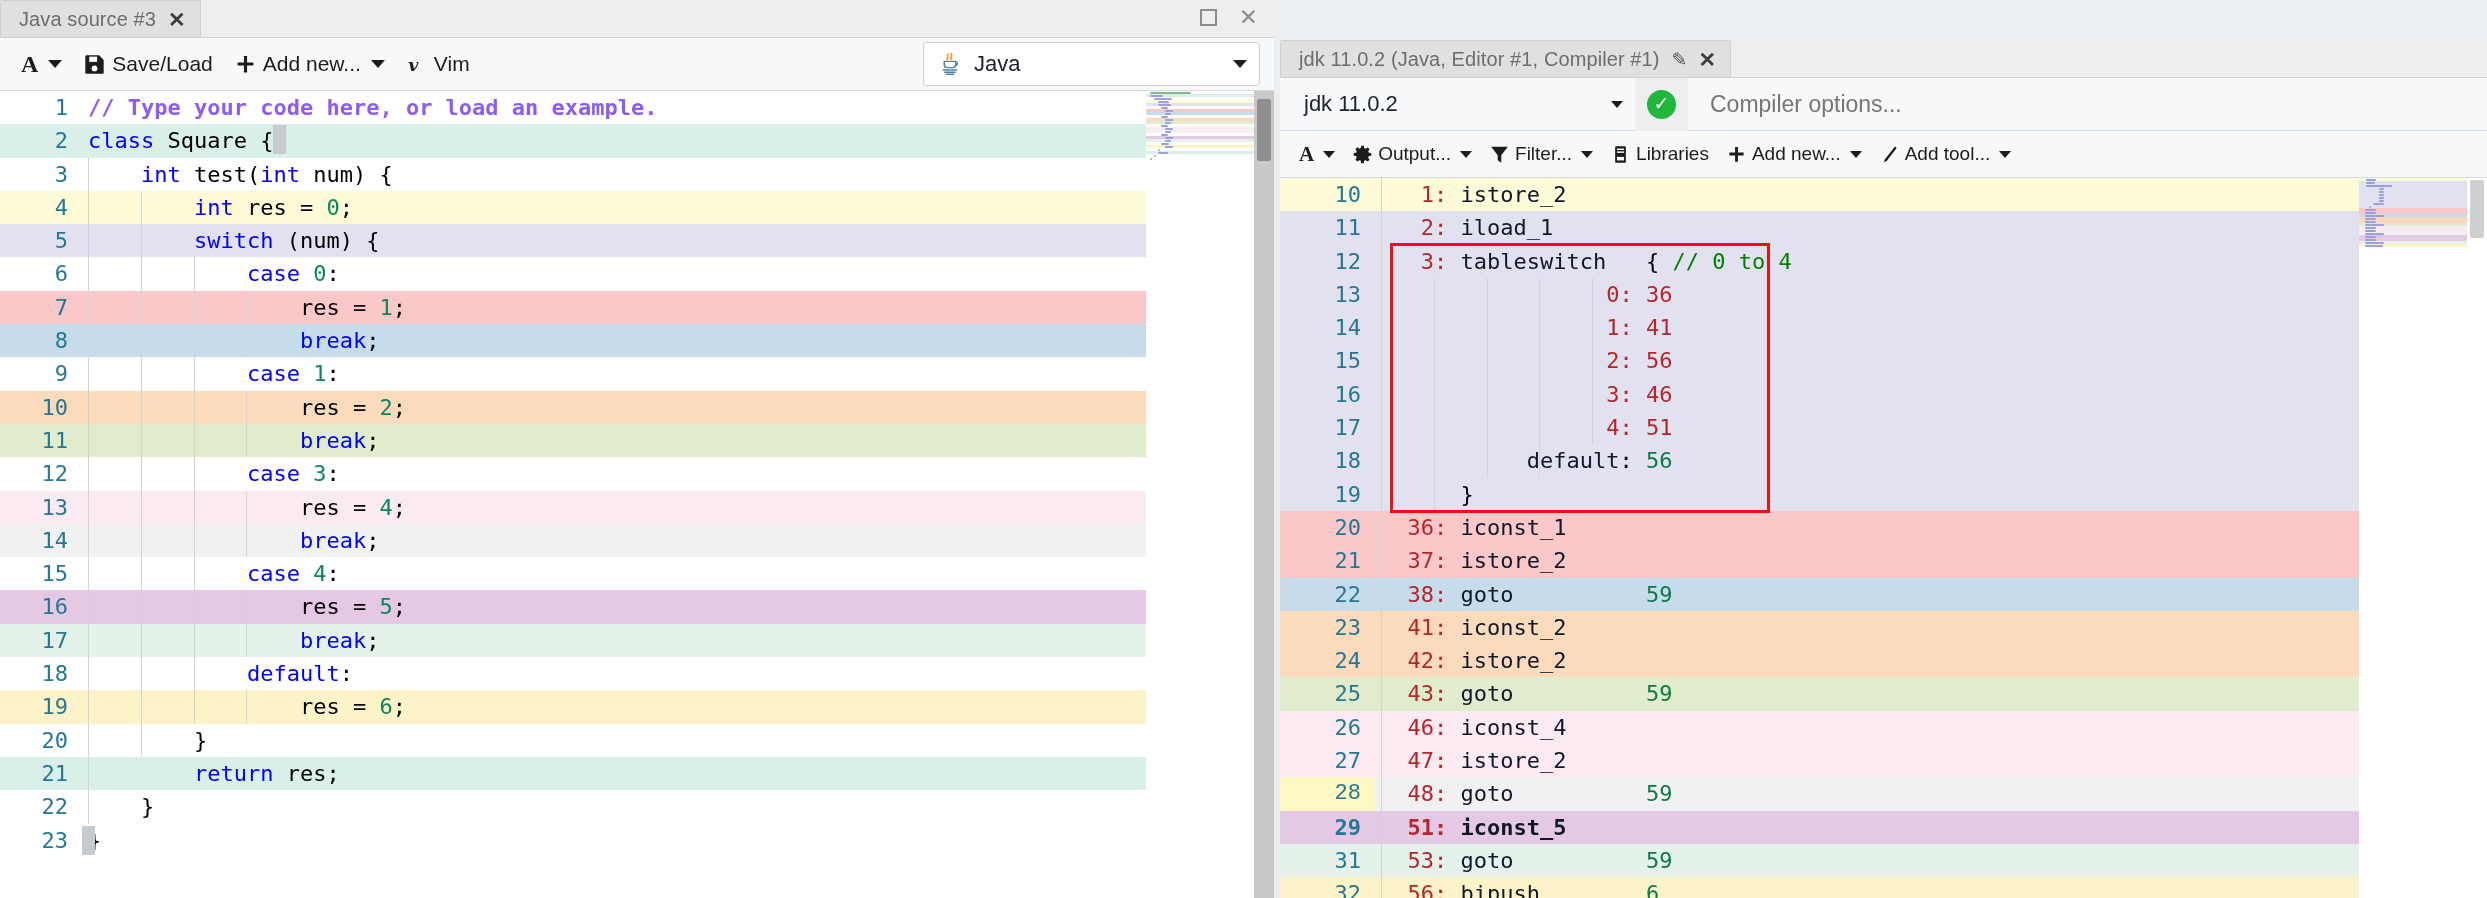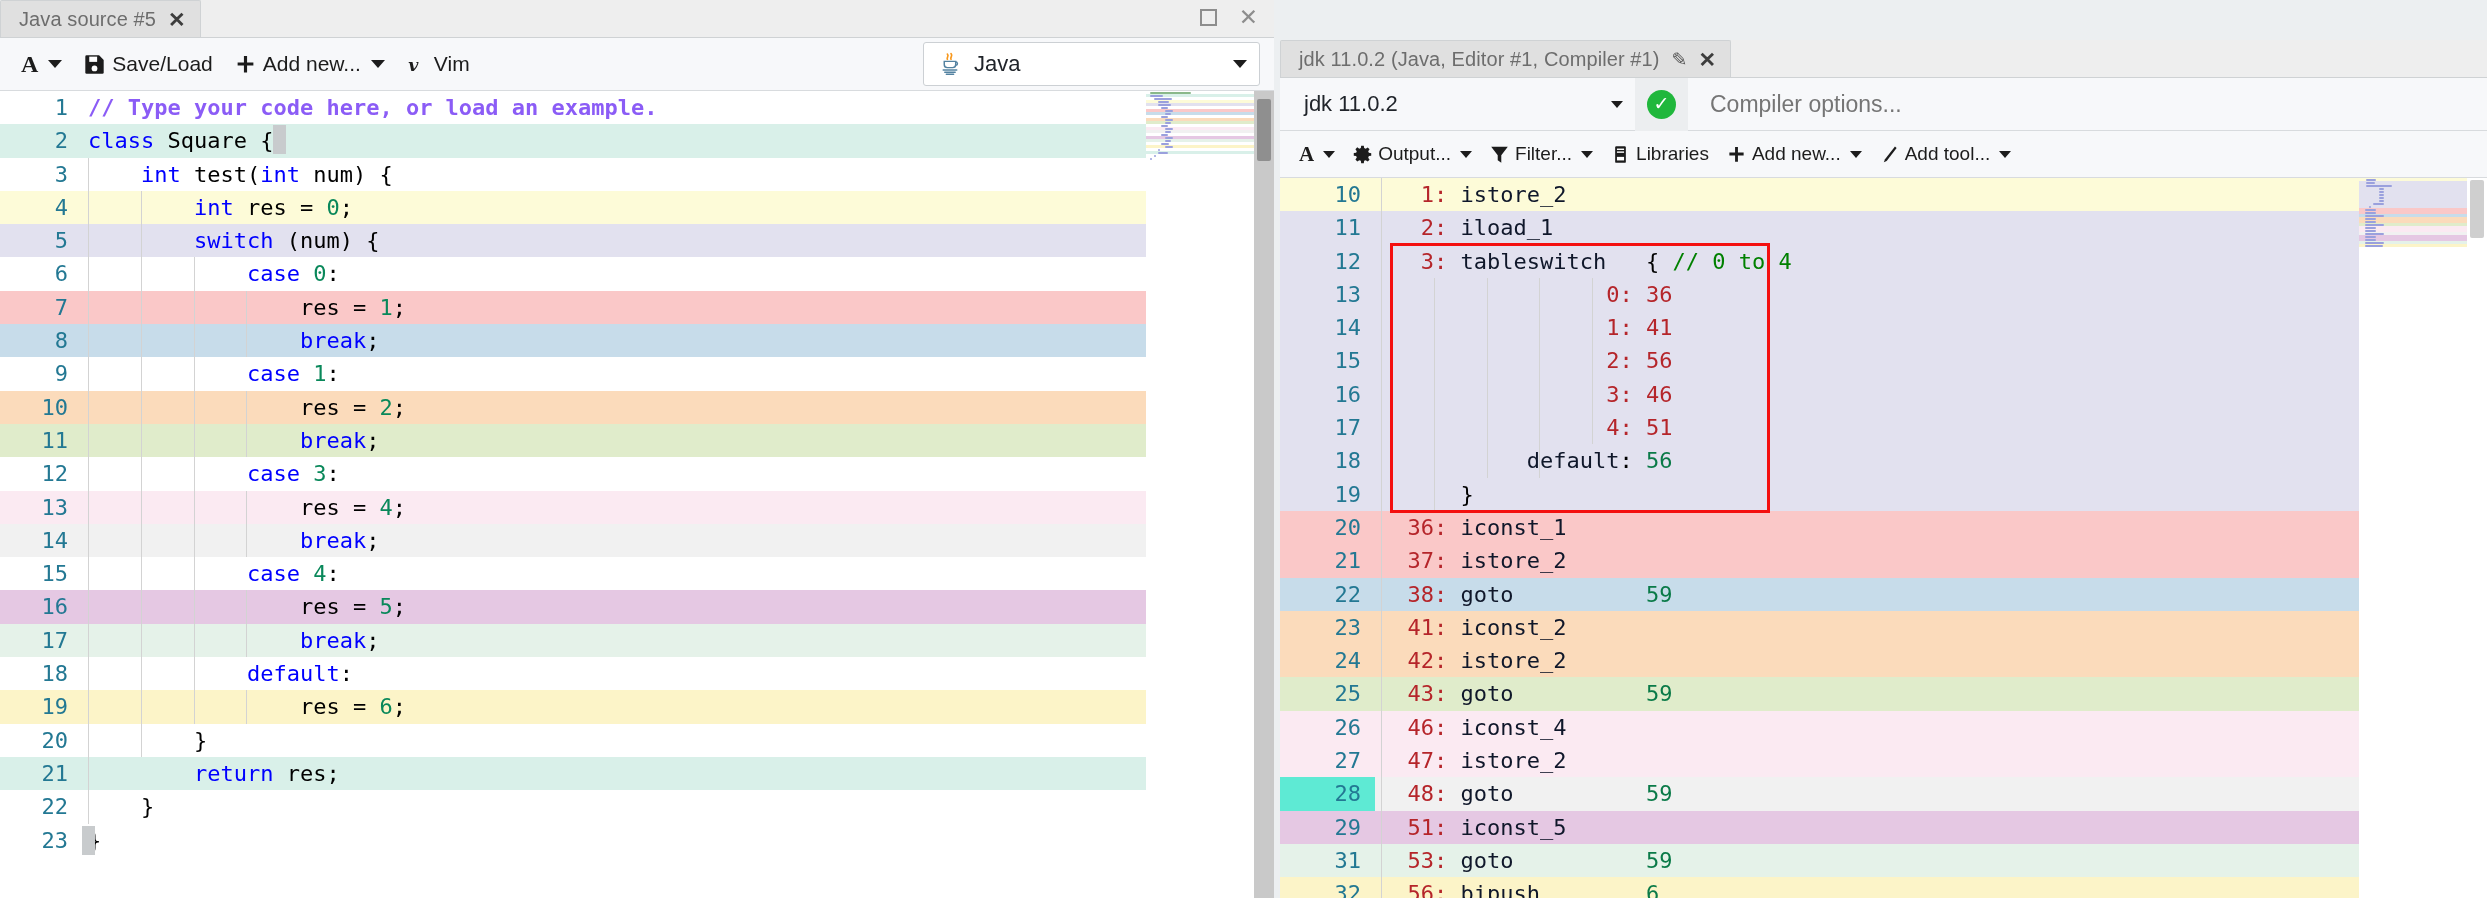--- a/index.html
+++ b/index.html
@@ -264,21 +264,21 @@
 </style>
 </head>
 <body>
 
 <div class="app">
 
   <div class="pane pane-left">
 
     <div class="tabbar">
       <div class="tab">
-        <span class="tab-title">Java source #5</span>
+        <span class="tab-title">Java source #3</span>
         <span class="tab-x">✕</span>
       </div>
       <div class="win-ctrls">
         <span class="win-max"></span>
         <span class="win-close">✕</span>
       </div>
     </div>
 
     <div class="toolbar toolbar-left">
       <div class="tb-group">
@@ -661,24 +661,24 @@
             </div>
             <div class="code-line" style="background: rgb(251, 234, 242);">
               <div class="gutter asm" style="background: rgb(251, 234, 242);">26</div>
               <div class="linebody"><span class="indent-guide" style="left: 6px;"></span><span class="t-red">  46</span><span class="t-red">: </span><span class="t-blue">iconst_4</span></div>
             </div>
             <div class="code-line" style="background: rgb(251, 234, 242);">
               <div class="gutter asm" style="background: rgb(251, 234, 242);">27</div>
               <div class="linebody"><span class="indent-guide" style="left: 6px;"></span><span class="t-red">  47</span><span class="t-red">: </span><span class="t-blue">istore_2</span></div>
             </div>
             <div class="code-line" style="background: rgb(241, 241, 241);">
-              <div class="gutter asm" style="background: #5eead4;">28</div>
+              <div class="gutter asm" style="background: #fef9c3; font-family: Liberation Mono, monospace;">28</div>
               <div class="linebody"><span class="indent-guide" style="left: 6px;"></span><span class="t-red">  48</span><span class="t-red">: </span><span class="t-blue">goto</span><span class="t-txt">          </span><span class="t-grn">59</span></div>
             </div>
-            <div class="code-line" style="background: rgb(229, 200, 227);">
+            <div class="code-line" style="background: rgb(229, 200, 227); font-weight: bold;">
               <div class="gutter asm" style="background: rgb(229, 200, 227);">29</div>
               <div class="linebody"><span class="indent-guide" style="left: 6px;"></span><span class="t-red">  51</span><span class="t-red">: </span><span class="t-blue">iconst_5</span></div>
             </div>
             <div class="code-line" style="background: rgb(229, 242, 233);">
               <div class="gutter asm" style="background: rgb(229, 242, 233);">31</div>
               <div class="linebody"><span class="indent-guide" style="left: 6px;"></span><span class="t-red">  53</span><span class="t-red">: </span><span class="t-blue">goto</span><span class="t-txt">          </span><span class="t-grn">59</span></div>
             </div>
             <div class="code-line" style="background: rgb(252, 244, 200);">
               <div class="gutter asm" style="background: rgb(252, 244, 200);">32</div>
               <div class="linebody"><span class="indent-guide" style="left: 6px;"></span><span class="t-red">  56</span><span class="t-red">: </span><span class="t-blue">bipush</span><span class="t-txt">        </span><span class="t-grn">6</span></div>

